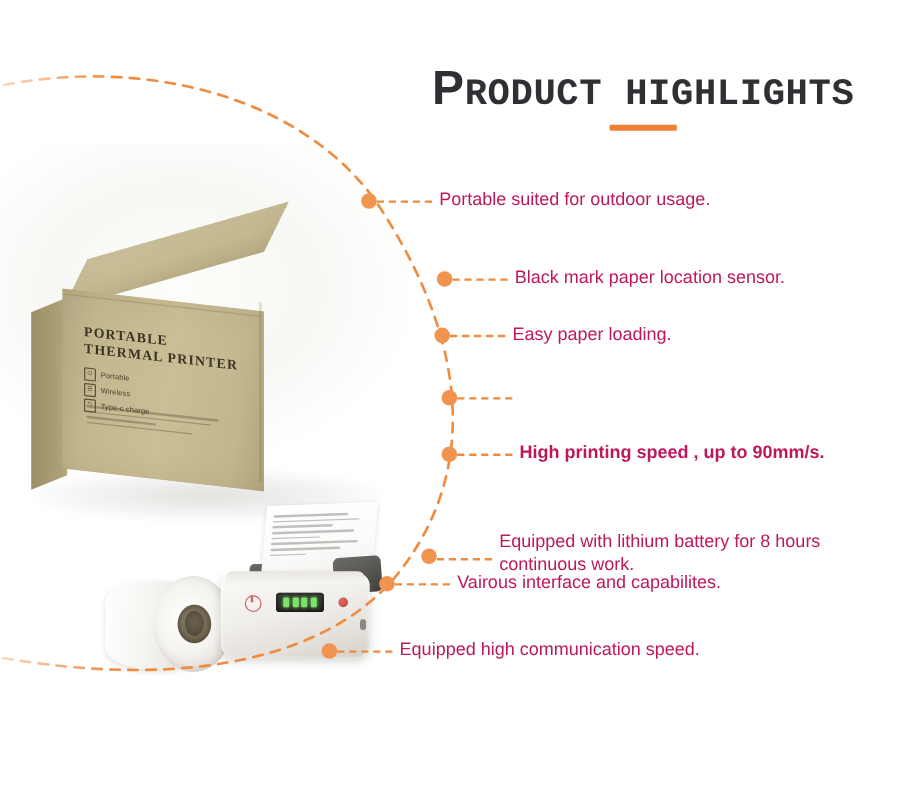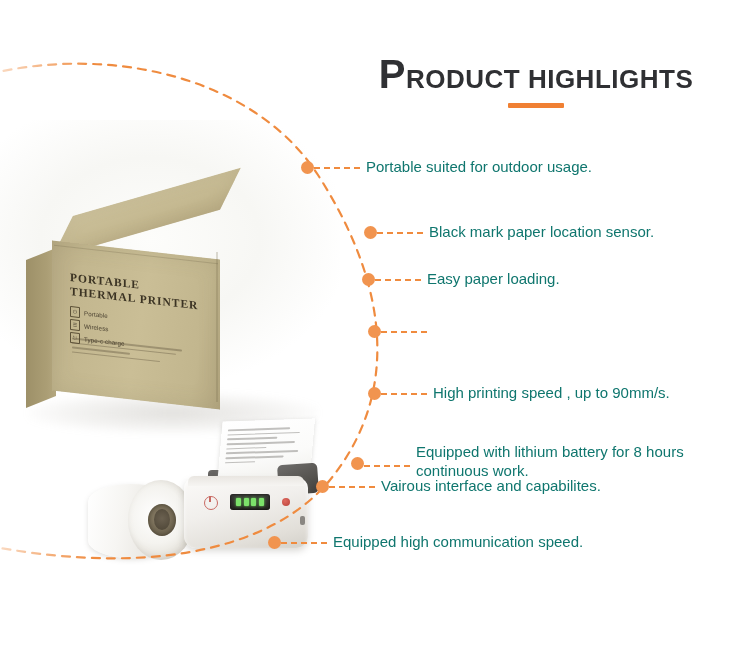--- a/index.html
+++ b/index.html
@@ -165,37 +165,37 @@
   
   .arc{position:absolute;left:0;top:0;width:750px;height:657px;pointer-events:none;}
 
   
   .title-wrap{position:absolute;left:336px;top:56px;width:400px;text-align:center;}
   .title{
     font-size:31px;font-weight:700;color:#2f3033;letter-spacing:.5px;
     font-family:"Liberation Sans", sans-serif;line-height:36px;white-space:nowrap;
   }
   .title .cap{font-size:40px;}
-  .title .sm{font-size:26px;}
+  .title .sm{font-size:31px;font-family:Liberation Mono, monospace;}
   .title-rule{
     margin:6px auto 0;width:56px;height:5px;background:#f08033;border-radius:1px;
   }
 
   
   .hl{position:absolute;display:flex;align-items:flex-start;}
   .hl-dot{
     width:13px;height:13px;border-radius:50%;background:#f1944f;flex:0 0 13px;
     margin-top:4px;
   }
   .hl-dash{
     flex:0 0 auto;height:1px;margin-top:10px;
     border-top:2px dashed #f08b3e;
   }
   .hl-text{
-    font-size:15px;color:#0f766e;line-height:19px;
+    font-size:15px;color:#be185d;line-height:19px;
     font-family:"Liberation Sans", sans-serif;
     white-space:pre-line;padding-left:6px;
   }
 </style>
 </head>
 <body>
 
 <div id="stage">
 
   <div class="photo-wrap">
@@ -302,21 +302,21 @@
       </div>
       <div class="hl" style="left: 362px; top: 269px;">
         <span class="hl-dot"></span>
         <span class="hl-dash" style="width: 46px;"></span>
         <span class="hl-text">Easy paper loading.</span>
       </div>
       <div class="hl" style="left: 368px; top: 321px;">
         <span class="hl-dot"></span>
         <span class="hl-dash" style="width: 46px;"></span>
       </div>
-      <div class="hl" style="left: 368px; top: 383px;">
+      <div class="hl" style="left: 368px; top: 368px; font-weight: bold;">
         <span class="hl-dot"></span>
         <span class="hl-dash" style="width: 46px;"></span>
         <span class="hl-text">High printing speed , up to 90mm/s.</span>
       </div>
       <div class="hl" style="left: 351px; top: 442px; align-items: center;">
         <span class="hl-dot"></span>
         <span class="hl-dash" style="width: 46px;"></span>
         <span class="hl-text">Equipped with lithium battery for 8 hours
 continuous work.</span>
       </div>

